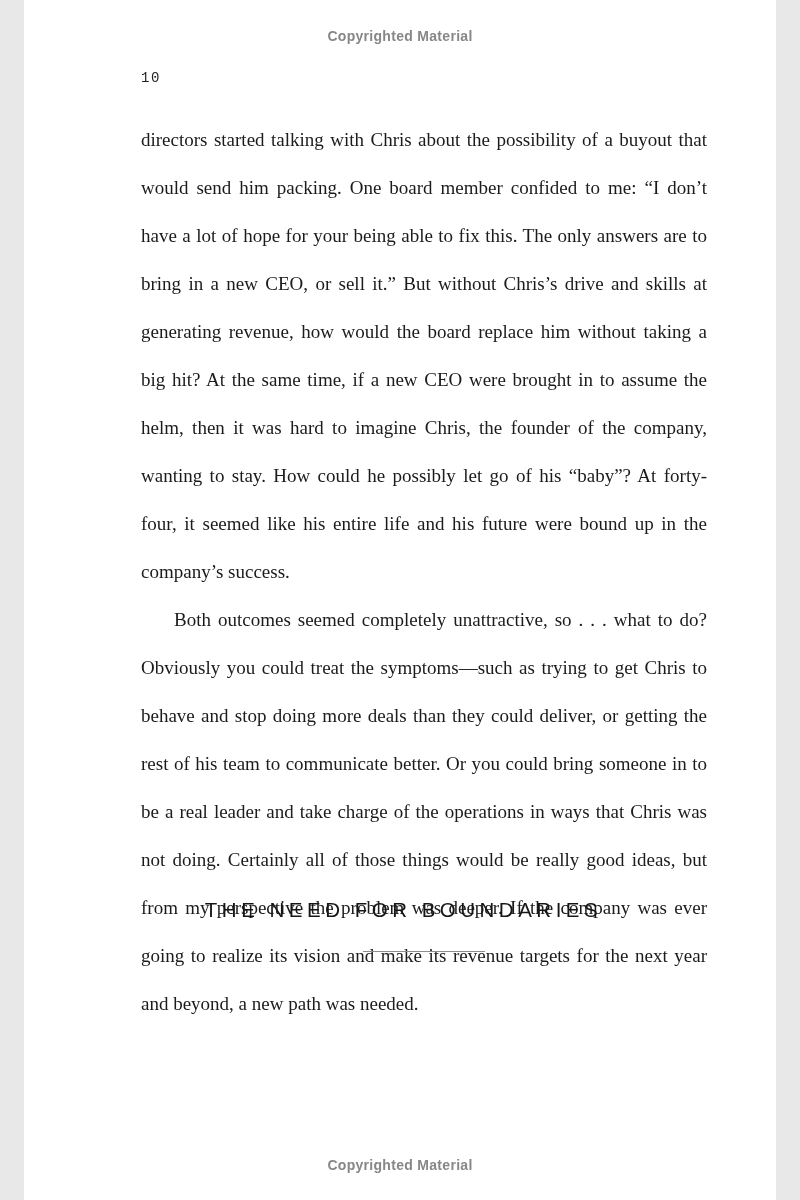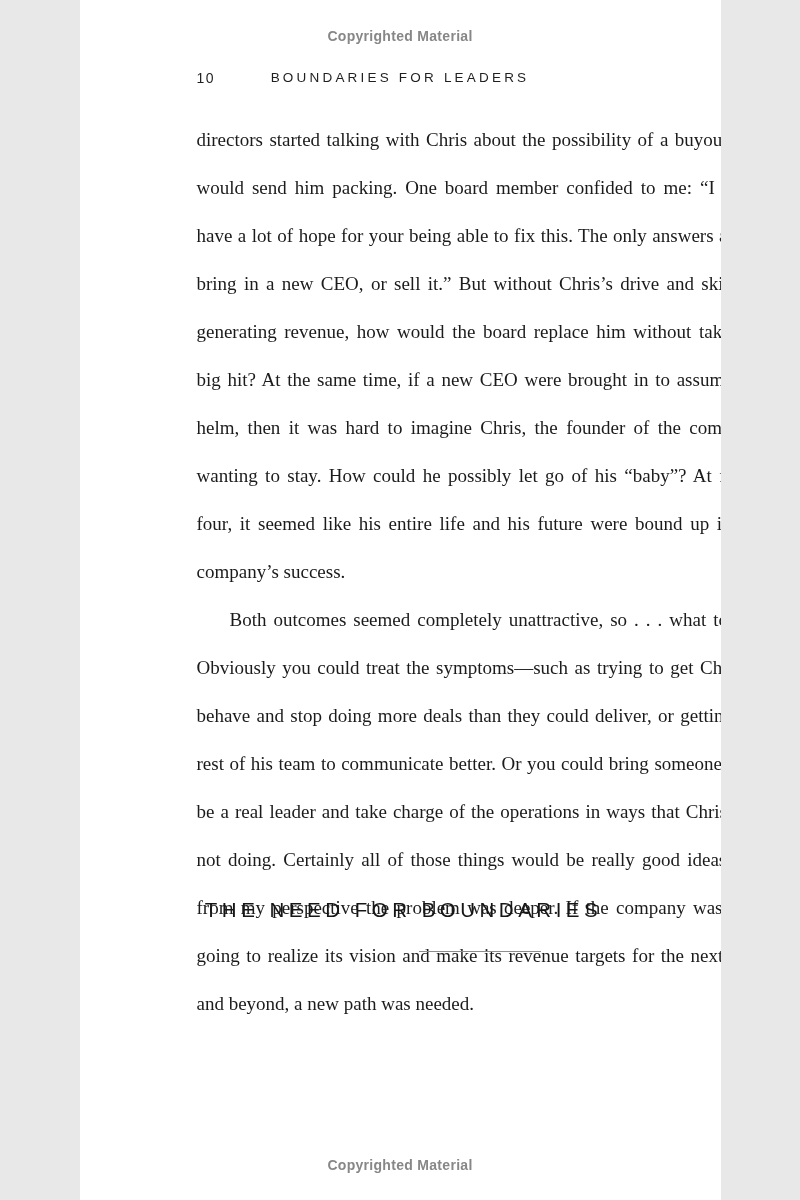--- a/index.html
+++ b/index.html
@@ -1,19 +1,19 @@
 <!DOCTYPE html>
 <html><head>
 <meta charset="utf-8">
 <style>
   * { margin: 0; padding: 0; box-sizing: border-box; }
   html, body { background: #e8e8e8; }
   #page {
     position: relative;
-    width: 641px;
+    width: 752px;
     height: 1200px;
     margin: 0 auto;
     background: #ffffff;
     overflow: hidden;
   }
   .notice {
     position: absolute;
     left: 0; right: 0;
     text-align: center;
     font-family: "Liberation Sans", sans-serif;
@@ -21,21 +21,21 @@
     font-size: 14px;
     letter-spacing: 0.3px;
     color: #878787;
   }
   .notice.top { top: 28px; }
   .notice.bottom { top: 1157px; }
   .page-number {
     position: absolute;
     top: 70px;
     left: 117px;
-    font-family: Liberation Sans, sans-serif;
+    font-family: Liberation Mono, monospace;
     font-size: 14px;
     letter-spacing: 1.5px;
     color: #1f1f1f;
   }
   .running-head {
     position: absolute;
     top: 70px;
     left: 0; right: 0;
     text-align: center;
     font-family: "Liberation Sans", sans-serif;
@@ -80,21 +80,20 @@
 </style>
 </head>
 <body>
 
 <div id="page">
 
   <div class="notice top">Copyrighted Material</div>
 
   <div class="page-number">10</div>
 
-  <div class="running-head">BOUNDARIES FOR LEADERS</div>
 
   <div id="body-block-1" class="body-block">
     <p>directors started talking with Chris about the possibility of a buyout that would send him packing. One board member confided to me: “I don’t have a lot of hope for your being able to fix this. The only answers are to bring in a new CEO, or sell it.” But without Chris’s drive and skills at generating revenue, how would the board replace him without taking a big hit? At the same time, if a new CEO were brought in to assume the helm, then it was hard to imagine Chris, the founder of the company, wanting to stay. How could he possibly let go of his “baby”? At forty-four, it seemed like his entire life and his future were bound up in the company’s success.</p>
     <p class="indent">Both outcomes seemed completely unattractive, so . . . what to do? Obviously you could treat the symptoms—such as trying to get Chris to behave and stop doing more deals than they could deliver, or getting the rest of his team to communicate better. Or you could bring someone in to be a real leader and take charge of the operations in ways that Chris was not doing. Certainly all of those things would be really good ideas, but from my perspective the problem was deeper. If the company was ever going to realize its vision and make its revenue targets for the next year and beyond, a new path was needed.</p>
   </div>
 
   <div class="section-heading">THE NEED FOR BOUNDARIES</div>
 
   <div class="section-rule"></div>
 

